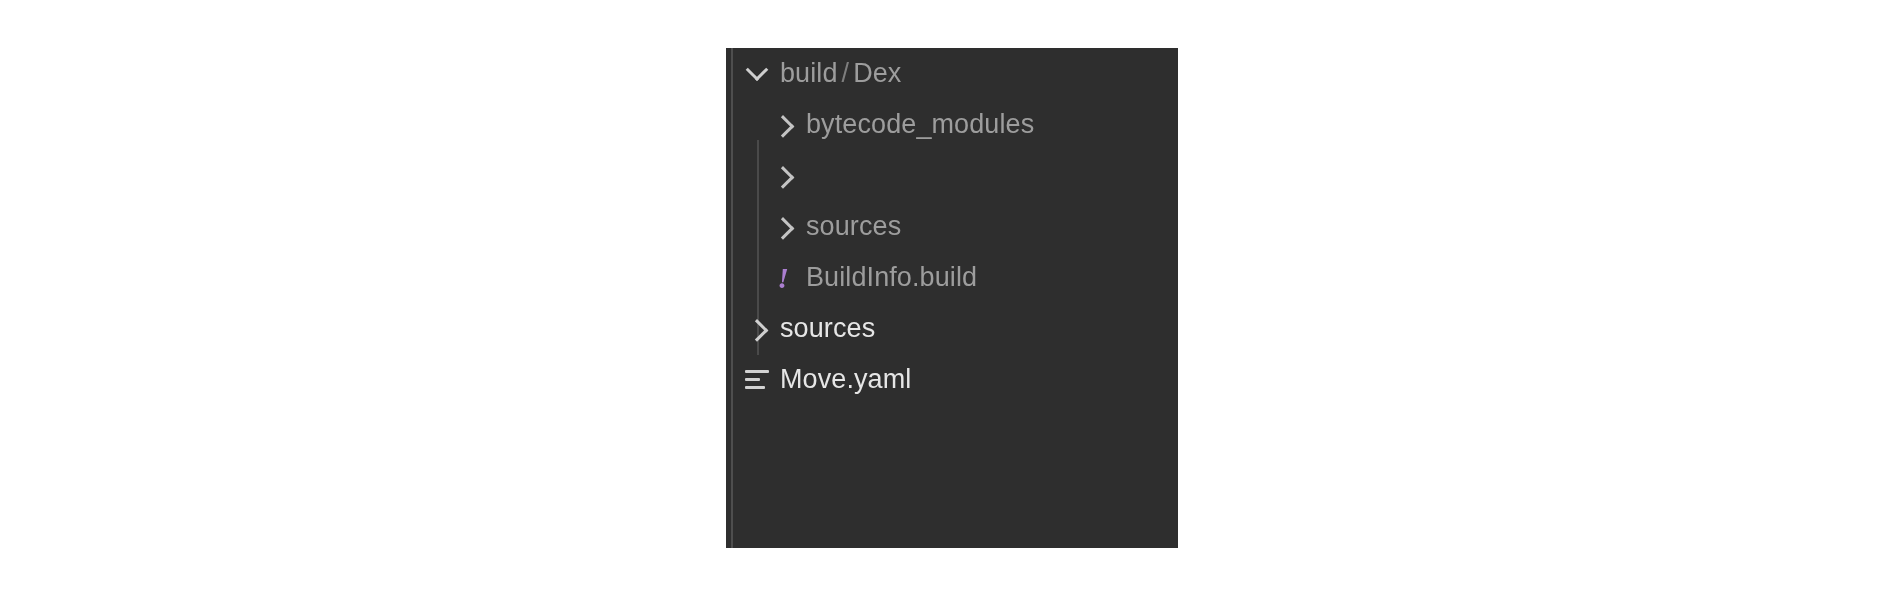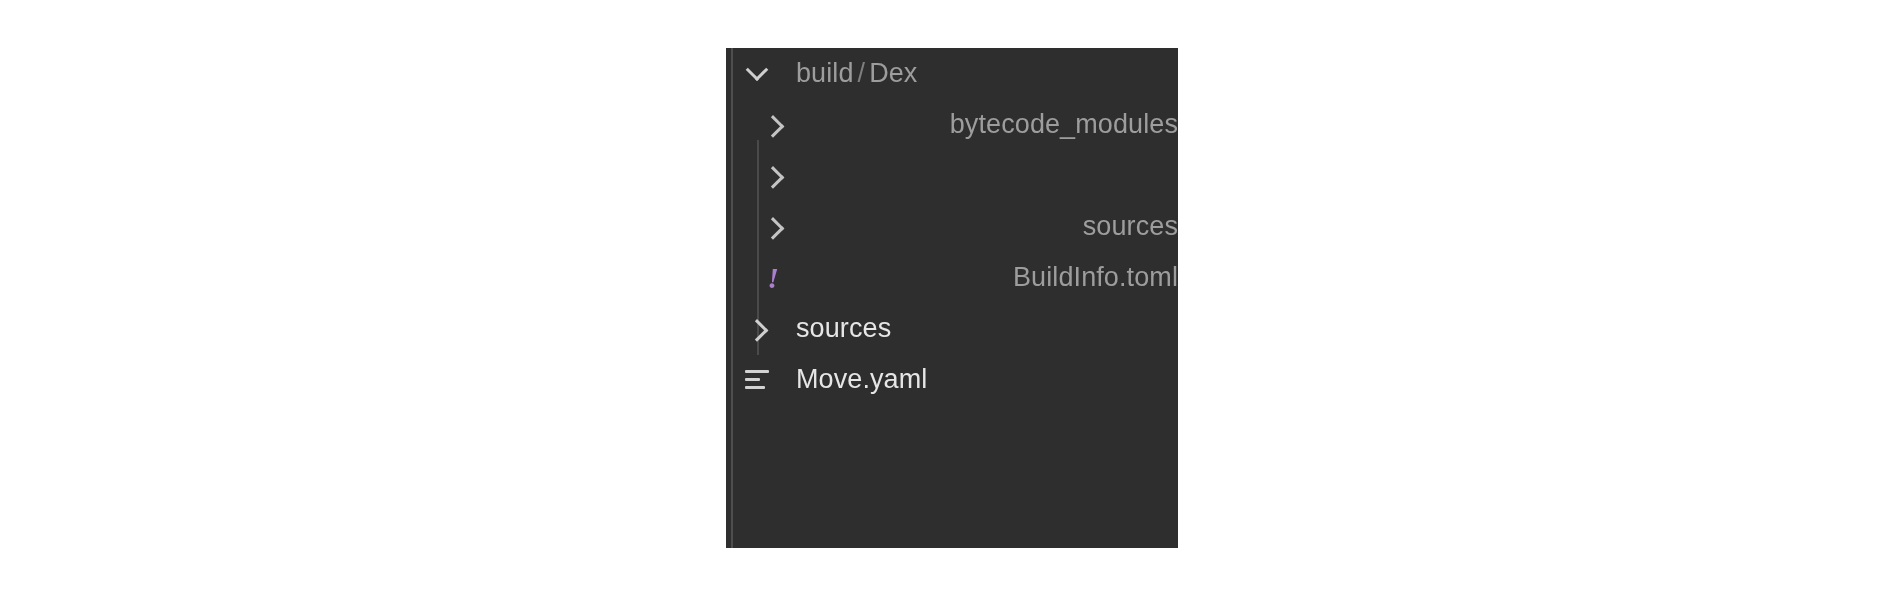--- a/index.html
+++ b/index.html
@@ -54,22 +54,22 @@
 
   .tree-row {
     position: relative;
     height: 51px;
     display: flex;
     align-items: center;
     box-sizing: border-box;
     cursor: default;
     white-space: nowrap;
   }
-  .tree-row.depth-0 { padding-left: 16px; gap: 16px; }
-  .tree-row.depth-1 { padding-left: 32px; justify-content: space-between; }
+  .tree-row.depth-0 { padding-left: 16px; }
+  .tree-row.depth-1 { padding-left: 42px; }
 
   .row-icon {
     width: 30px;
     min-width: 30px;
     height: 30px;
     display: flex;
     align-items: center;
     justify-content: center;
     margin-right: 8px;
   }
@@ -154,21 +154,21 @@
       <span class="row-icon">
         <span class="chev right dimmed"></span>
       </span>
       <span class="row-label">sources</span>
     </div>
 
     <div class="tree-row depth-1 dim">
       <span class="row-icon">
         <span class="yaml-bang">!</span>
       </span>
-      <span class="row-label">BuildInfo.toml</span>
+      <span class="row-label">BuildInfo.build</span>
     </div>
 
     <div class="tree-row depth-0 bright">
       <span class="row-icon">
         <span class="chev right"></span>
       </span>
       <span class="row-label">sources</span>
     </div>
 
     <div class="tree-row depth-0 bright">

